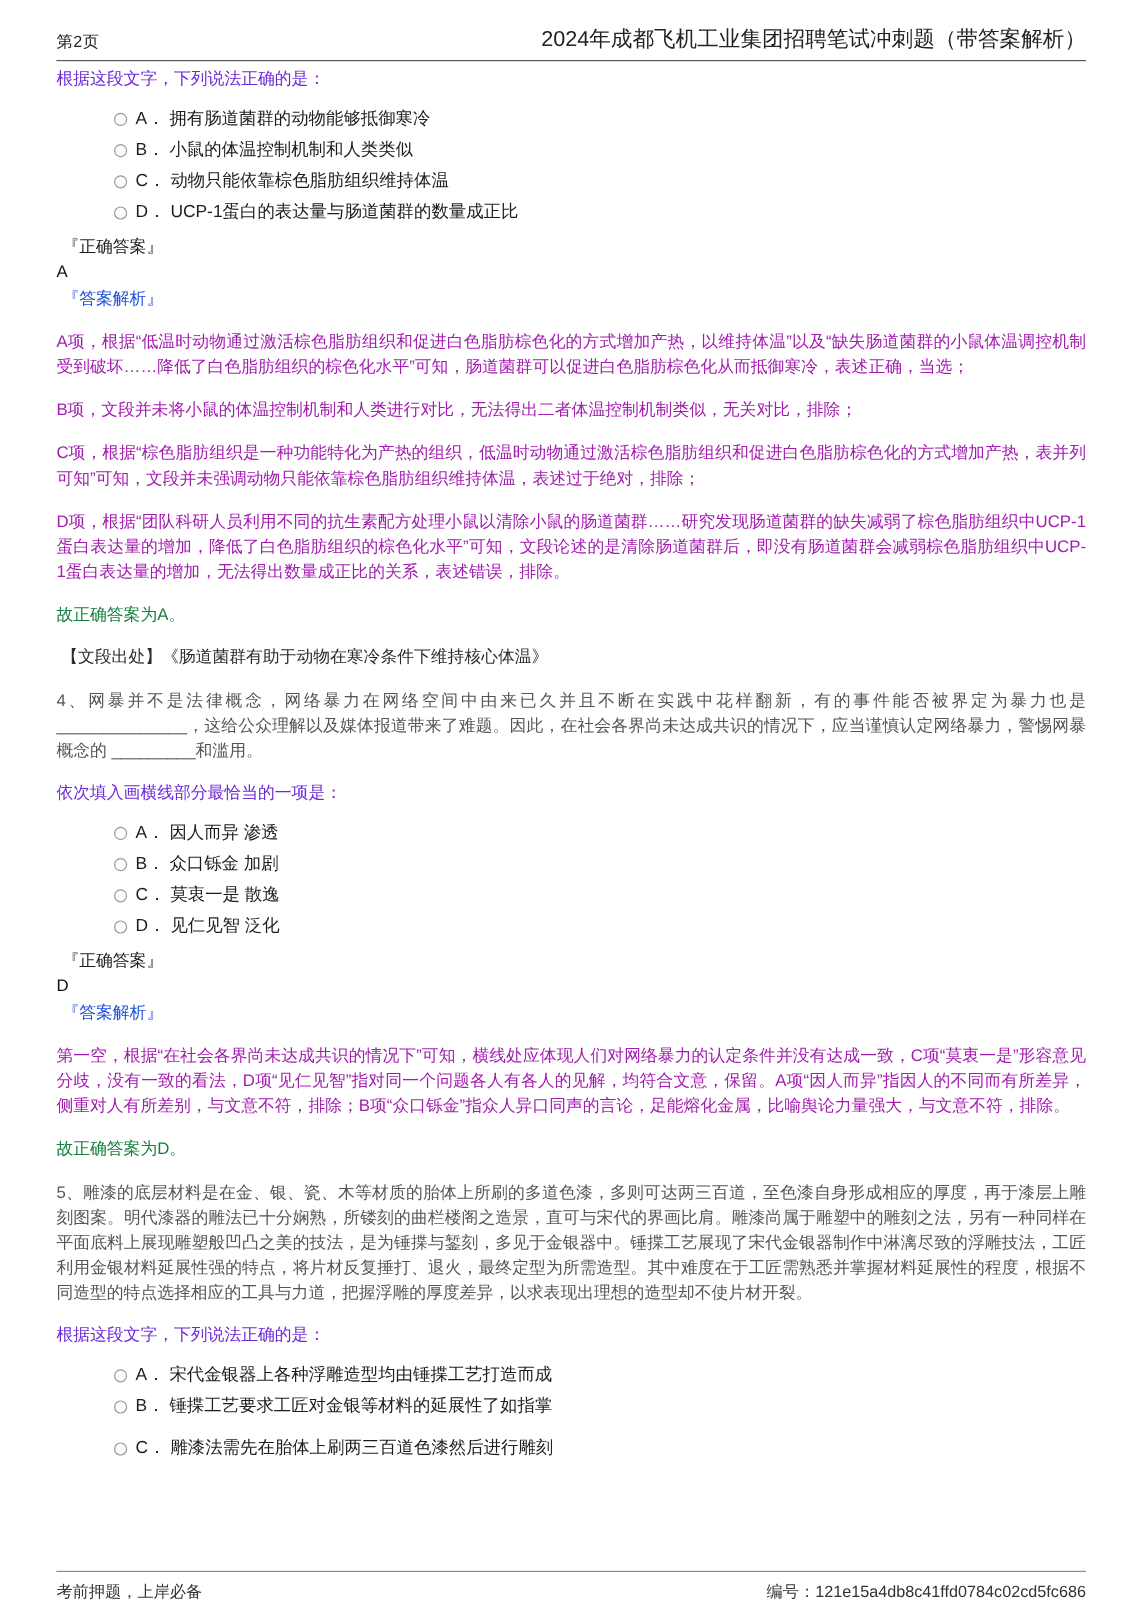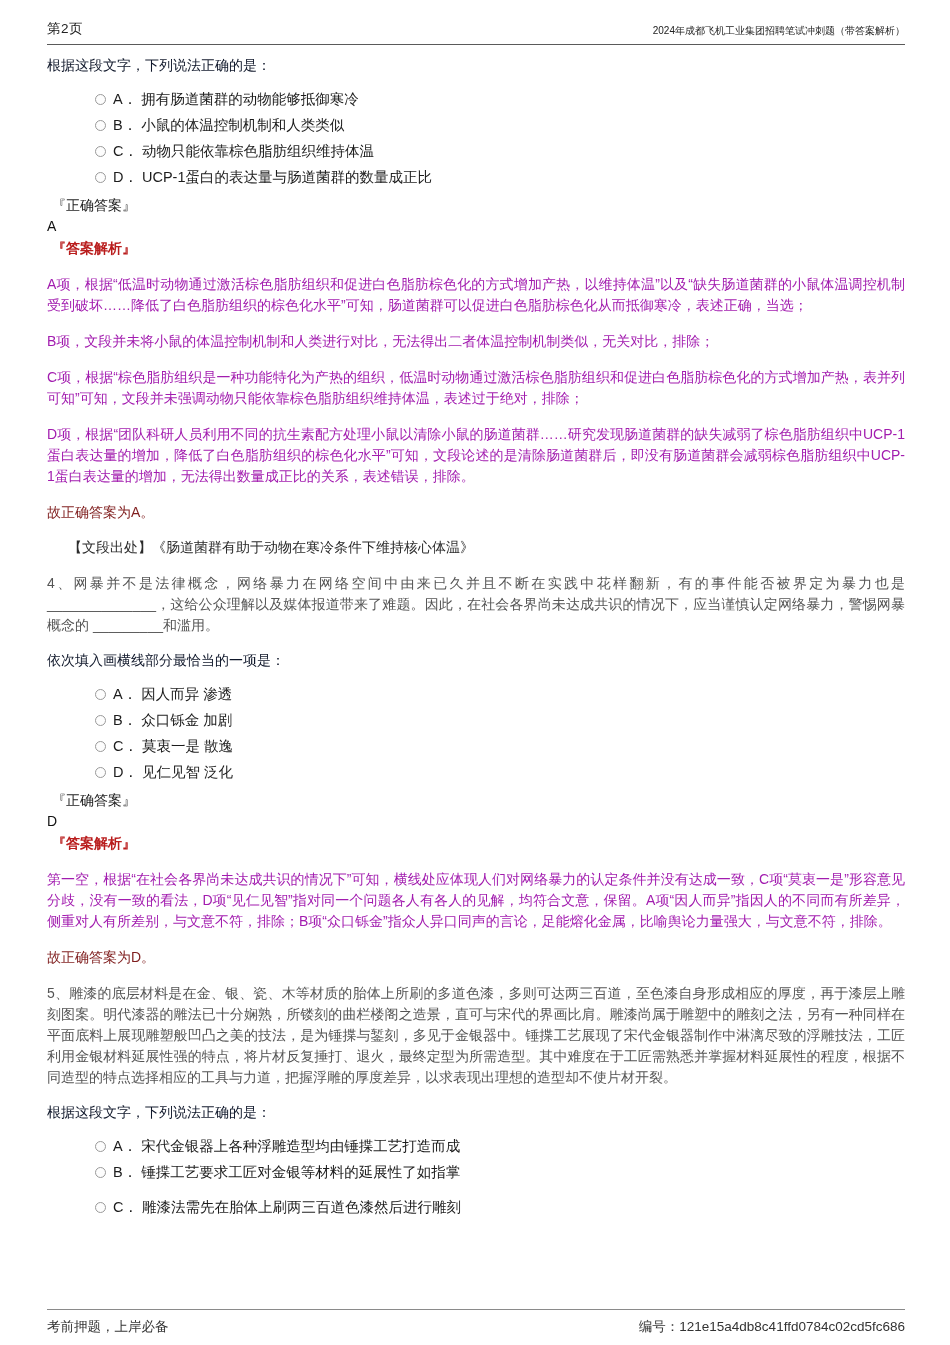--- a/index.html
+++ b/index.html
@@ -14,50 +14,50 @@
     box-sizing:border-box;
   }
   .header {
     position:absolute; top:0; left:47px; right:45px;
     display:flex; justify-content:space-between; align-items:flex-end;
     padding:20px 0 6px 0;
     border-bottom:1px solid #5a5a5a;
     font-size:13.5px; color:#222;
   }
   .header .page-num { letter-spacing:0.5px; }
-  .header .doc-title { font-size:10px; }
+  .header .doc-title { font-size:18px; }
   .content {
     position:absolute; top:41px; left:47px; right:45px;
     font-size:14px; line-height:21px;
   }
-  .stem { margin-top:14px; color:#0f172a; }
+  .stem { margin-top:14px; color:#6d28d9; }
   .options-group { margin:13px 0 4px 0; }
   .option-row {
     display:flex; align-items:center;
     margin:0 0 5px 48px; min-height:20px;
     color:#1c1c1c; font-size:14.5px;
   }
   .option-row.gap-before { margin-top:14px; }
   .radio {
     display:inline-block; width:11px; height:11px;
     border:1px solid #9a9a9a; border-radius:50%;
     background:#fdfdfd; margin-right:7px; flex:none;
     box-sizing:border-box;
   }
   .opt-letter { margin-right:4px; white-space:nowrap; }
   .ans-label { margin:7px 0 0 5px; color:#1c1c1c; }
   .ans-value { margin:1px 0 0 0; line-height:19px; color:#111; }
-  .analysis-label { margin:2px 0 0 5px; color:#b91c1c;font-weight:bold; }
+  .analysis-label { margin:2px 0 0 5px; color:#1d4ed8; }
   .para {
     margin-top:15px; text-align:justify;
     color:#a21caf;
   }
   .passage { margin-top:15px; text-align:justify; color:#555555; }
-  .conclusion { margin-top:15px; color:#7f1d1d; }
-  .source { margin-top:14px; margin-left:21px; color:#2b2b2b; }
+  .conclusion { margin-top:15px; color:#15803d; }
+  .source { margin-top:14px; margin-left:4px; color:#2b2b2b; }
   .footer {
     position:absolute; left:47px; right:45px; bottom:9px;
     display:flex; justify-content:space-between; align-items:flex-start;
     border-top:1px solid #8a8a8a;
     padding-top:8px;
     font-size:13.5px; color:#333;text-align:right;
   }
 </style>
 </head>
 <body>

